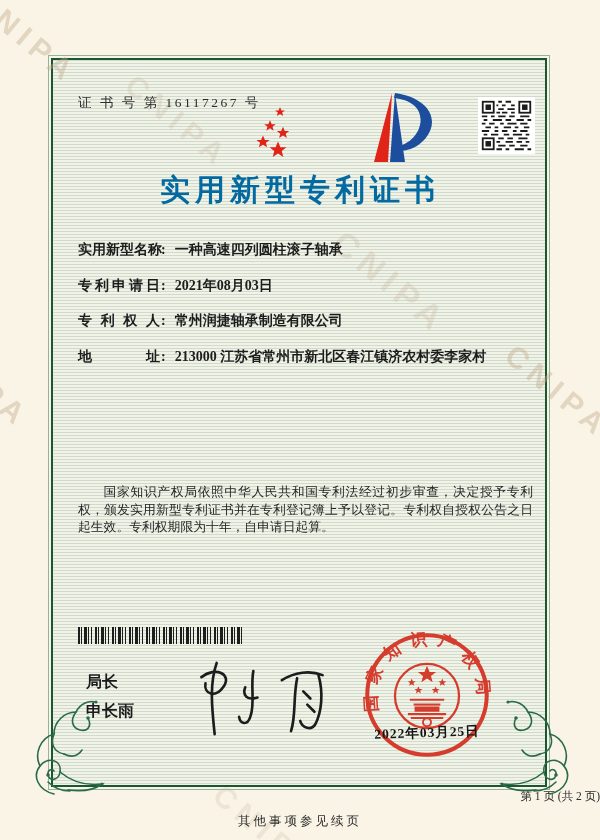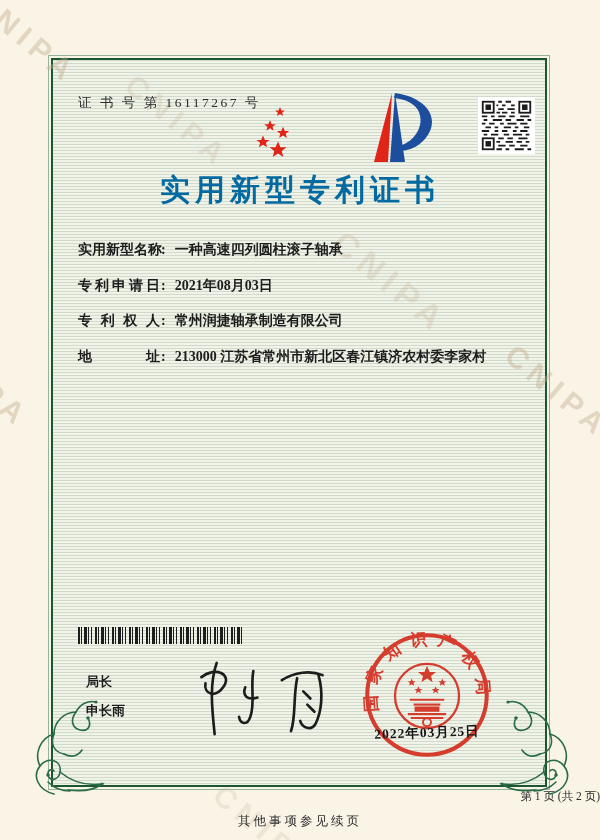--- a/index.html
+++ b/index.html
@@ -43,21 +43,21 @@
   .paras p{margin:0;text-indent:2em;text-align:justify;}
   .barcode{
     position:absolute;left:78px;top:627px;width:166px;height:17px;
     background:repeating-linear-gradient(90deg,
       #1d1d1d 0 2px, rgba(0,0,0,0) 2px 3px,
       #1d1d1d 3px 4px, rgba(0,0,0,0) 4px 6px,
       #1d1d1d 6px 9px, rgba(0,0,0,0) 9px 10px,
       #1d1d1d 10px 11px, rgba(0,0,0,0) 11px 13px,
       #1d1d1d 13px 14px, rgba(0,0,0,0) 14px 17px);
   }
-  .signer{position:absolute;left:86px;top:667px;font-family:"Liberation Sans","DejaVu Sans",sans-serif;font-size:13px;font-weight:600;line-height:29px;color:#1b1b1b;}
+  .signer{position:absolute;left:86px;top:667px;font-family:"Liberation Sans","DejaVu Sans",sans-serif;font-size:16px;font-weight:600;line-height:29px;color:#1b1b1b;}
   .signature{position:absolute;left:178px;top:652px;width:168px;height:88px;z-index:5;}
   .seal{position:absolute;left:362px;top:630px;width:130px;height:130px;z-index:5;opacity:.93;}
   .seal-date{
     position:absolute;left:360px;top:724px;width:134px;z-index:6;text-align:center;
     font-size:13.5px;font-weight:600;letter-spacing:1px;color:#141414;
     transform:rotate(-2deg);
   }
   .page-num{position:absolute;left:0;top:789px;width:100%;text-align:right;font-size:11.5px;color:#2b2b2b;z-index:4;}
   .flourish{position:absolute;z-index:4;width:95px;height:103px;}
   .fl-left{left:24px;top:698px;}
@@ -141,20 +141,21 @@
       </div>
       <div class="frow">
         <span class="lbl">专利权人</span><span class="cl">:</span><span class="val">常州润捷轴承制造有限公司</span>
       </div>
       <div class="frow">
         <span class="lbl">地址</span><span class="cl">:</span><span class="val">213000 江苏省常州市新北区春江镇济农村委李家村</span>
       </div>
     </div>
 
     <div class="paras">
+      <p>国家知识产权局依照中华人民共和国专利法经过初步审查，决定授予专利权，颁发实用新型专利证书并在专利登记簿上予以登记。专利权自授权公告之日起生效。专利权期限为十年，自申请日起算。</p>
     </div>
 
     <div class="barcode"></div>
 
     <div class="signer">
       <div>局长</div>
       <div>申长雨</div>
     </div>
 
     <svg class="signature" viewBox="0 0 165 85" aria-hidden="true">

